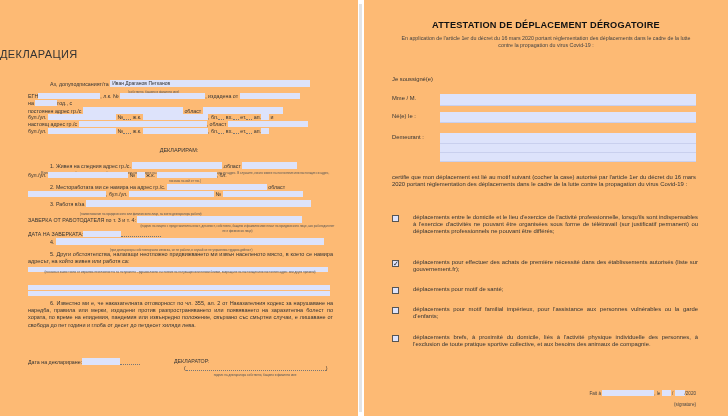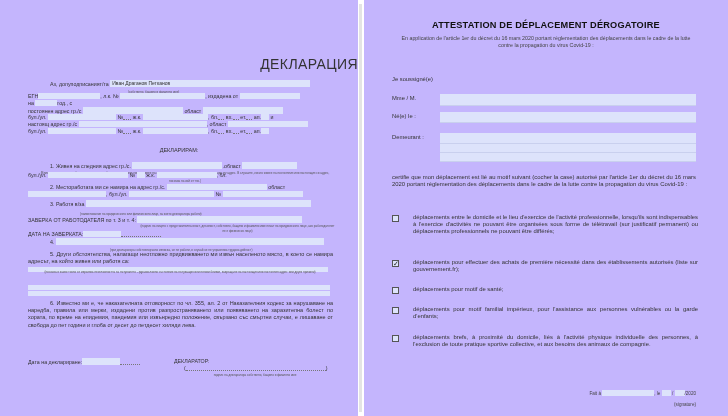--- a/index.html
+++ b/index.html
@@ -1,28 +1,28 @@
 <!DOCTYPE html>
 <html><head>
 <meta charset="utf-8">
 <style>
   * { box-sizing: border-box; margin: 0; padding: 0; }
   html, body { width: 728px; height: 416px; background: #ffffff; overflow: hidden; }
   body { position: relative; font-family: "Liberation Sans", sans-serif; color: #222; }
 
-  .page { position: absolute; top: 0; height: 416px; background: #c4b5fd; }
+  .page { position: absolute; top: 0; height: 416px; background: #fdba74; }
   #bg-doc { left: 0; width: 358px; }
   #fr-doc { left: 364px; width: 364px; }
   .divider { position: absolute; left: 359px; top: 4px; width: 3px; height: 408px; background: #e4e4e4; }
 
   .fld { background: #dde3fb; display: inline-block; vertical-align: bottom; }
   .dots { border-bottom: 1px dotted #777; display: inline-block; vertical-align: bottom; }
 
   
-  #bg-doc .title { position: absolute; left: 0; width: 358px; top: 48px; text-align: right; font-size: 14px; letter-spacing: 0.4px; color: #333; margin-top: 8px; }
+  #bg-doc .title { position: absolute; left: 0; width: 358px; top: 48px; text-align: left; font-size: 11px; letter-spacing: 0.4px; color: #333; }
   #bg-doc .ln { position: absolute; left: 28px; width: 305px; font-size: 5.3px; line-height: 6px; color: #333; white-space: nowrap; }
   #bg-doc .small { font-size: 3px; color: #555; }
   #bg-doc .sec { font-size: 5.5px; font-weight: normal; }
   #bg-doc .para { position: absolute; left: 28px; width: 305px; font-size: 5.5px; line-height: 7.2px; color: #333; text-align: justify; }
 
   
   #fr-doc .title { position: absolute; left: 0; width: 364px; top: 20px; text-align: center; font-size: 9.2px; font-weight: bold; color: #111; letter-spacing: 0.2px; }
   #fr-doc .sub { position: absolute; left: 30px; width: 304px; top: 35px; text-align: center; font-size: 5.3px; line-height: 6.6px; color: #444; }
   #fr-doc .lbl { position: absolute; left: 28px; font-size: 5.8px; color: #333; }
   #fr-doc .inp { position: absolute; left: 76px; width: 256px; background: #dde3fb; border-bottom: 1px solid #c9d0ee; }

